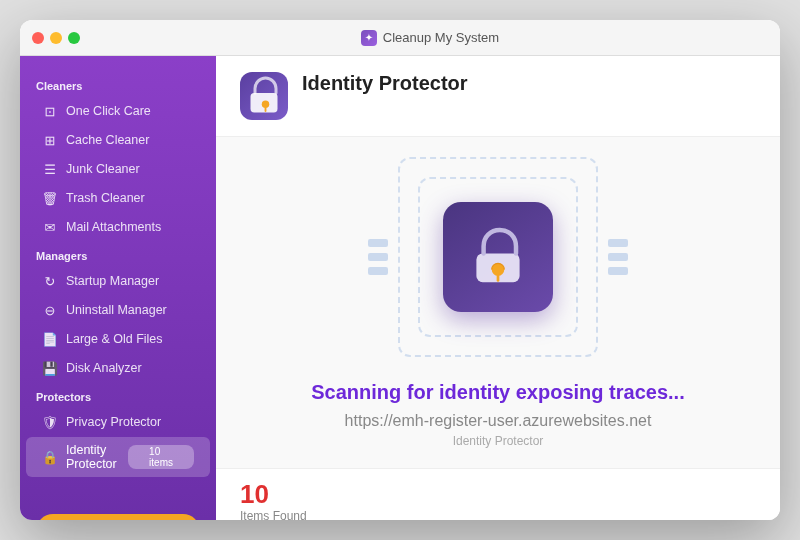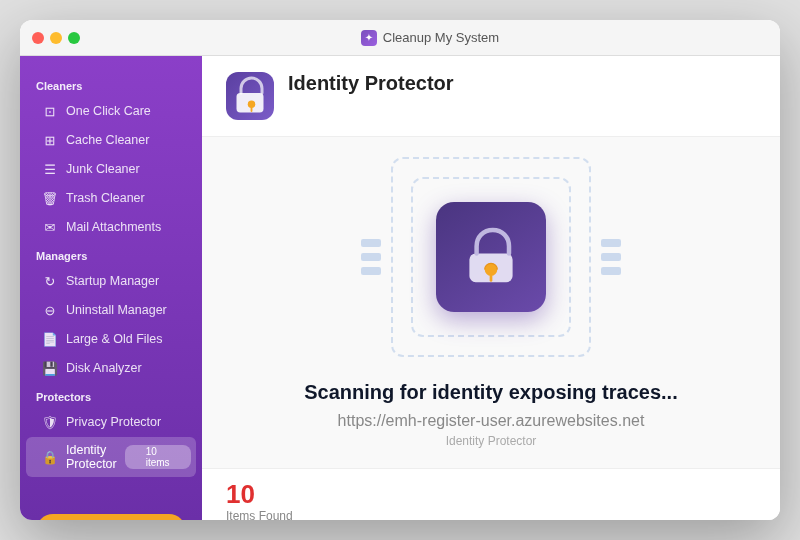--- a/index.html
+++ b/index.html
@@ -68,21 +68,21 @@
       font-size: 10px;
     }
     
     .main-layout {
       display: flex;
       flex: 1;
       overflow: hidden;
     }
     
     .sidebar {
-      width: 182px;
+      width: 196px;
       background: linear-gradient(180deg, #8b3fc8 0%, #6b2fa8 100%);
       padding: 16px 0;
       flex-shrink: 0;
       overflow-y: auto;
     }
     .sidebar-section-label {
       color: #fff;
       font-size: 11px;
       font-weight: 700;
       padding: 8px 16px 4px 16px;
@@ -243,21 +243,21 @@
       z-index: 2;
       box-shadow: 0 8px 24px rgba(90, 50, 160, 0.4);
     }
     .lock-svg {
       width: 64px;
       height: 64px;
     }
     .scan-title {
       font-size: 20px;
       font-weight: 700;
-      color: #0f172a;
+      color: #6d28d9;
       margin-bottom: 8px;
     }
     .scan-url {
       font-size: 16px;
       color: #888;
       margin-bottom: 4px;
     }
     .scan-sub {
       font-size: 12px;
       color: #aaa;

